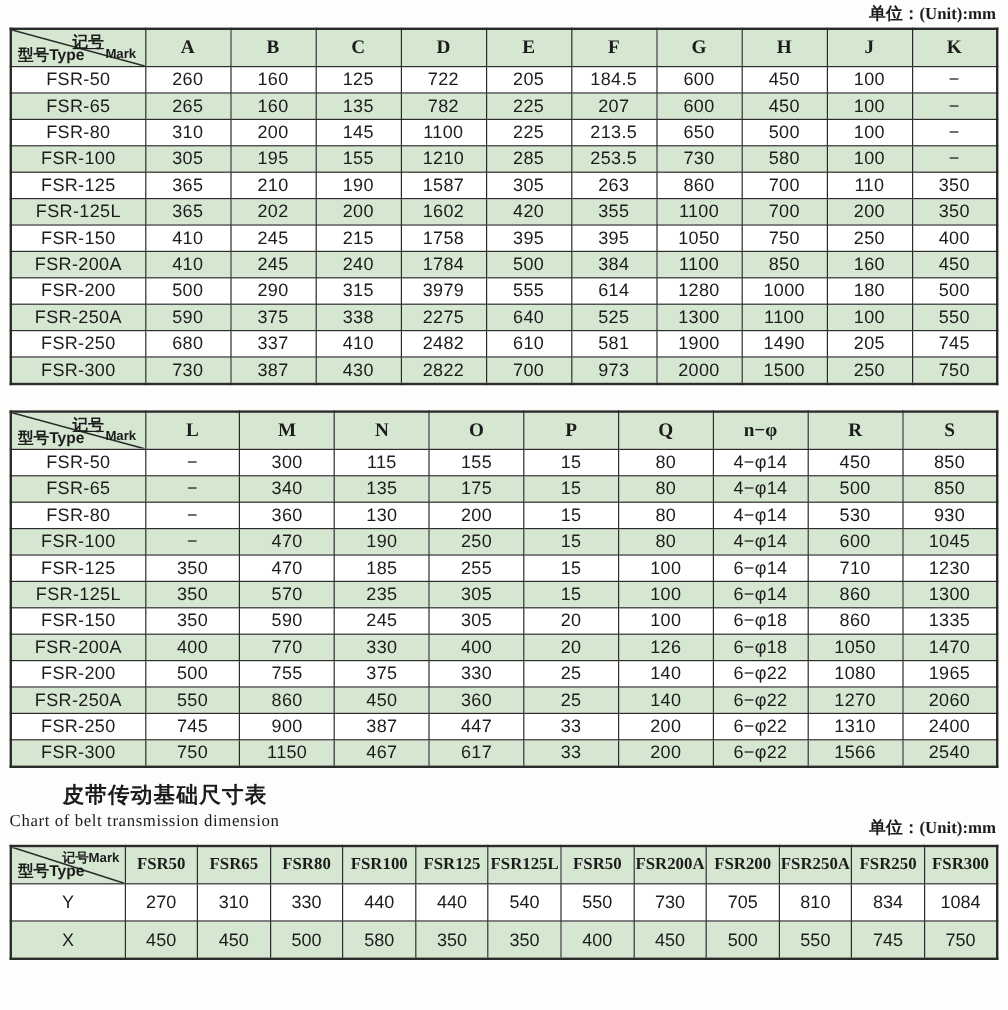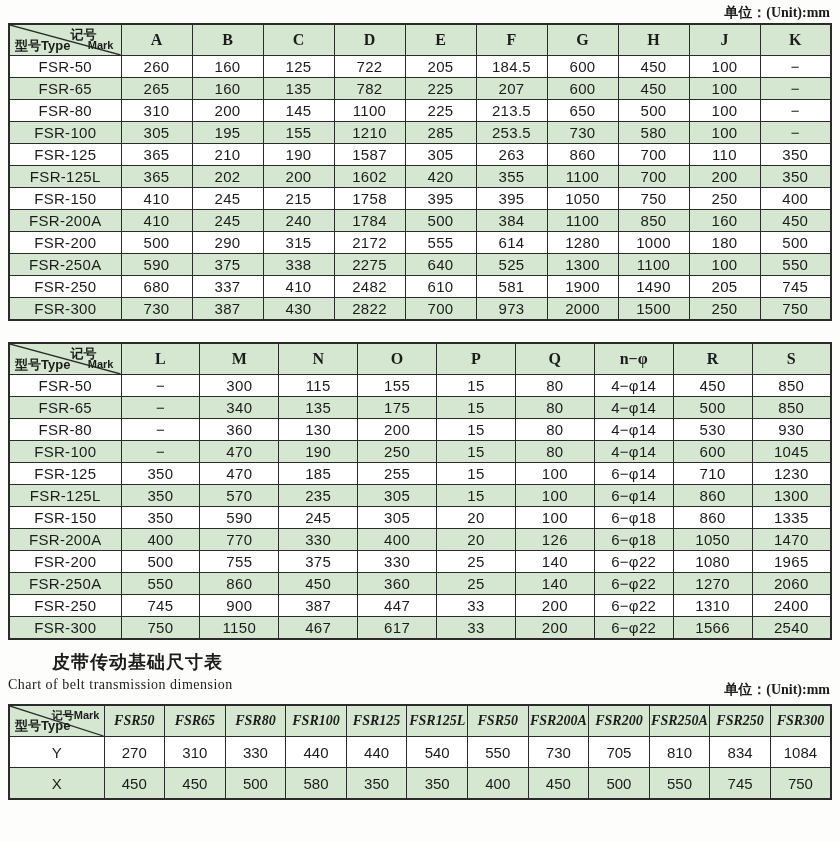--- a/index.html
+++ b/index.html
@@ -44,28 +44,28 @@
   .t1 th,.t2 th{height:30px;}
   .t1 td,.t2 td{height:21px;font-size:15px;}
   .t1 tbody td,.t2 tbody td{letter-spacing:.3px;}
   
   .t3 th{height:30px;}
   .t3 td{height:30px;font-size:15px;}
   .col-head{
     font-family:"Liberation Serif",serif;
     font-weight:bold;font-size:16px;
   }
-  .t3 .col-head{font-size:14px;font-style:italic;}
+  .t3 .col-head{font-size:14px;}
   .row-label{font-size:15px;}
   .mb20{margin-bottom:21px;}
   
   .corner{position:relative;}
   .corner svg{position:absolute;left:0;top:0;width:100%;height:100%;display:block;}
   .corner span{position:absolute;font-weight:bold;line-height:1;}
-  .corner .mark-cn{top:3px;right:24px;font-size:13px;}
+  .corner .mark-cn{top:3px;right:34px;font-size:13px;text-decoration:underline;}
   .corner .mark-en{top:15px;right:7px;font-size:11px;}
   .corner .type-cb{bottom:3px;left:5px;font-size:13px;}
   .corner .mark-inline{top:4px;right:4px;font-size:11px;}
   .corner .type-inline{bottom:4px;left:5px;font-size:13px;}
   
   .section-head{
     position:relative;
     margin-top:9px;margin-bottom:3px;
     height:52px;
   }
@@ -231,21 +231,21 @@
             <td>1100</td>
             <td>850</td>
             <td>160</td>
             <td>450</td>
           </tr>
           <tr>
             <td class="row-label">FSR-200</td>
             <td>500</td>
             <td>290</td>
             <td>315</td>
-            <td>2172</td>
+            <td>3979</td>
             <td>555</td>
             <td>614</td>
             <td>1280</td>
             <td>1000</td>
             <td>180</td>
             <td>500</td>
           </tr>
           <tr>
             <td class="row-label">FSR-250A</td>
             <td>590</td>

